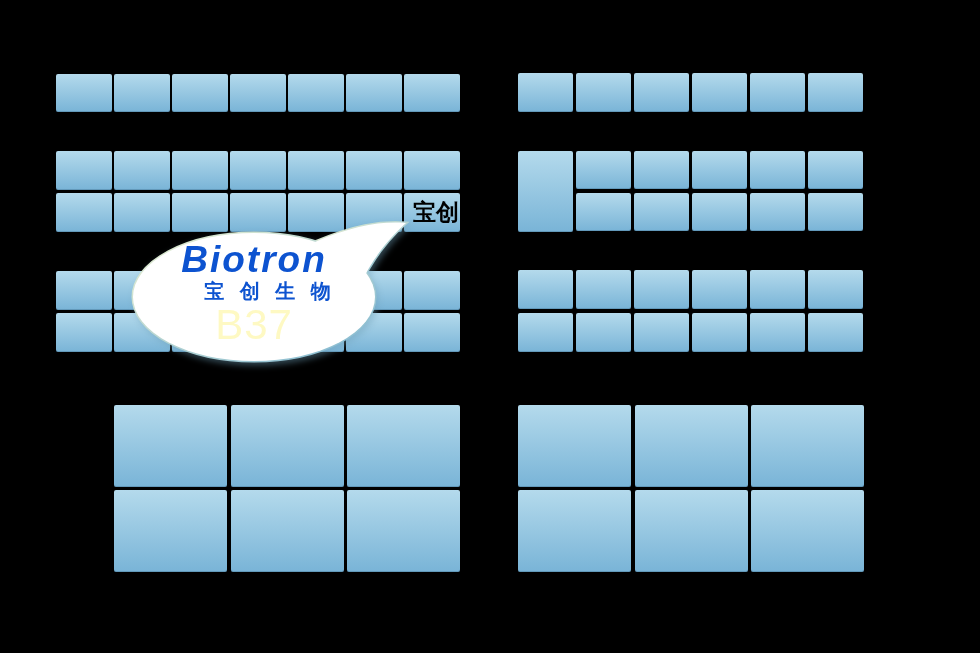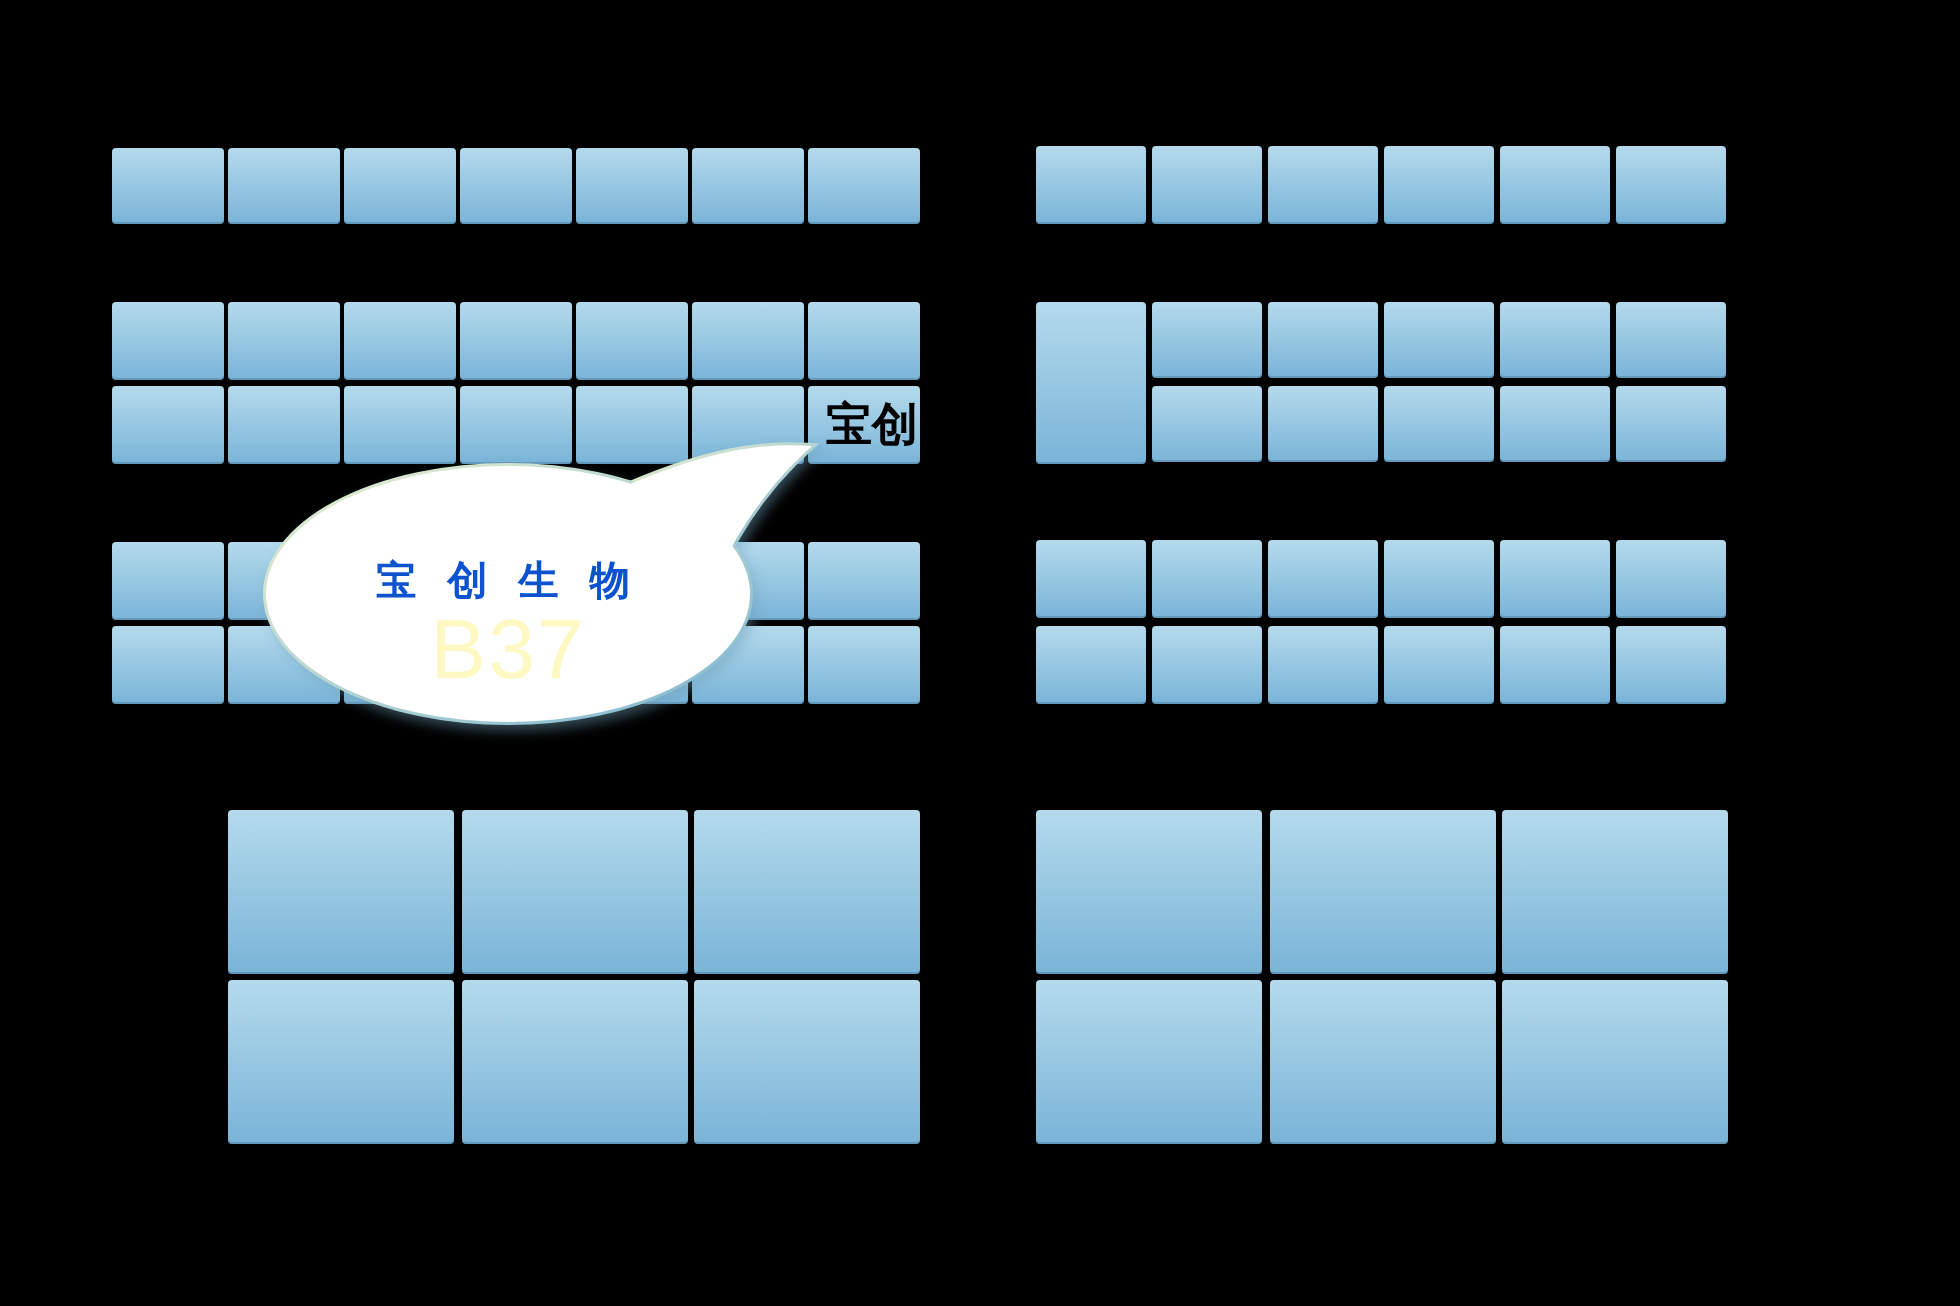--- a/index.html
+++ b/index.html
@@ -16,21 +16,21 @@
   .booth-label{
     font-size:23px;font-weight:bold;color:#000;line-height:1;
     padding-right:1px;letter-spacing:0px;white-space:nowrap;
   }
   #callout-svg{position:absolute;left:118px;top:206px;
     filter:drop-shadow(2px 3px 3px rgba(110,160,185,.45));}
   .callout-text{position:absolute;left:134px;width:240px;text-align:center;z-index:5;}
   #brand-en{top:241px;font-style:italic;font-weight:bold;font-size:37px;
     letter-spacing:2px;color:var(--blue,#0d53d0);line-height:1;}
   #brand-cn{top:281px;font-weight:bold;font-size:20px;letter-spacing:5px;
-    color:var(--blue,#0d53d0);line-height:1;white-space:nowrap;}
+    color:var(--blue,#0d53d0);line-height:1;white-space:nowrap;margin-left:16px;}
   #booth-no{top:304px;font-size:42px;font-weight:400;letter-spacing:1px;
     color:#141414;line-height:1;}
 </style>
 </head>
 <body>
 
 <div id="canvas" style="--bg: #000000; --booth-top: #b4daec; --booth-bottom: #79b4d7; --blue: #0d53d0;">
 
   <div id="floorplan">
       <div class="booth" style="left: 56px; top: 74px; width: 56px; height: 38px;"></div>
@@ -121,16 +121,17 @@
       </linearGradient>
     </defs>
 
     <path id="tail-stroke" d="M 197 36 C 235 20, 262 15, 288 17 C 270 33, 255 53, 245 73 Z" fill="#ffffff" stroke="url(#edgeGrad)" stroke-width="3"></path>
     <ellipse id="body-stroke" cx="136" cy="91" rx="121" ry="64" fill="#ffffff" stroke="url(#edgeGrad)" stroke-width="3"></ellipse>
 
     <path d="M 197 36 C 235 20, 262 15, 288 17 C 270 33, 255 53, 245 73 Z" fill="#ffffff"></path>
     <ellipse cx="136" cy="91" rx="121" ry="64" fill="#ffffff"></ellipse>
   </svg>
 
+  <div id="brand-en" class="callout-text">Biotron</div>
   <div id="brand-cn" class="callout-text">宝 创 生 物</div>
   <div id="booth-no" class="callout-text" style="color: #fef9c3;">B37</div>
 
 </div>
 
 </body></html>

